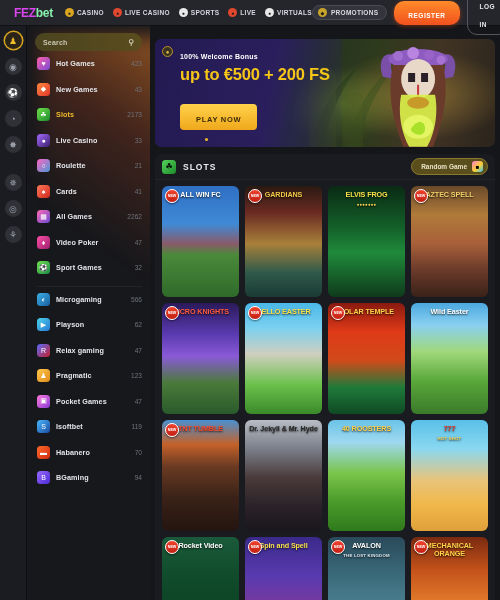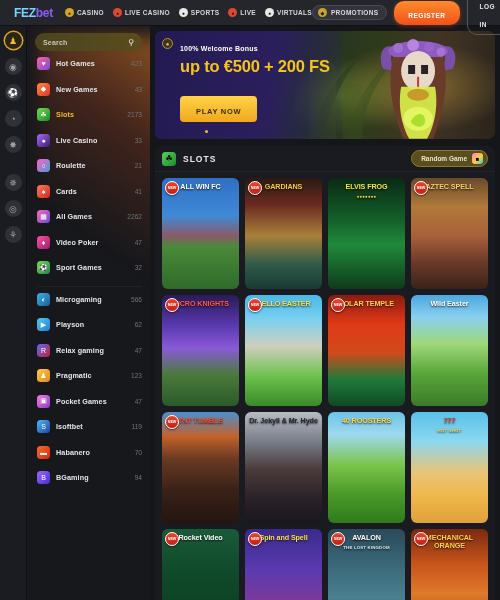--- a/index.html
+++ b/index.html
@@ -16,22 +16,22 @@
     height: 26px; flex: 0 0 26px;
     background: #25262c;
     display: flex; align-items: center;
     padding: 0 8px 0 6px;
     border-bottom: 1px solid #101114;
     position: relative; z-index: 40;
   }
   .burger { width: 14px; display: flex; flex-direction: column; gap: 2px; cursor: pointer; margin-right: 8px; }
   .burger i { display: block; height: 1.5px; background: #b9bcc4; border-radius: 1px; }
   .logo { font-size: 12px; font-weight: bold; letter-spacing: -0.3px; margin-right: 12px; white-space: nowrap; }
-  .logo .fez { color: #7dd3fc; }
-  .logo .bet { color: #8b5cf6; }
+  .logo .fez { color: #d946ef; }
+  .logo .bet { color: #86efac; }
 
   .navlist { display: flex; align-items: center; gap: 9px; }
   .navitem { display: flex; align-items: center; gap: 3px; cursor: pointer; white-space: nowrap; }
   .navitem .lbl { font-size: 6.5px; font-weight: bold; color: #d4d7dd; letter-spacing: 0.3px; }
   .cicon {
     width: 9px; height: 9px; border-radius: 50%;
     display: flex; align-items: center; justify-content: center;
     font-size: 5px; color: #1a1b1f; flex: 0 0 9px;
   }
   .cicon.gold { background: #d9a520; }
@@ -119,21 +119,21 @@
   }
   .sb-lbl { font-size: 7.2px; font-weight: bold; color: #e3e5ea; letter-spacing: .1px; white-space: nowrap; }
   .sb-row.active .sb-lbl { color: #f0bc2c; }
   .sb-cnt { margin-left: auto; font-size: 6.6px; color: #6e727b; }
   .sb-divider { height: 1px; background: #212329; margin: 5px 8px 0 10px; }
 
   
   .main { flex: 1; min-width: 0; background: #15161a; overflow: hidden; position: relative; }
 
   .banner {
-    margin: 5px 5px 0 5px; height: 108px; border-radius: 7px;
+    margin: 13px 5px 0 5px; height: 108px; border-radius: 7px;
     position: relative; overflow: hidden;
     background: #1d1840;
   }
   .bn-left {
     position: absolute; inset: 0 45% 0 0;
     background: linear-gradient(100deg,#241a52 0%,#2a1f5c 60%,rgba(40,28,90,0) 100%);
     z-index: 3;
   }
   .bn-art {
     position: absolute; inset: 0;

